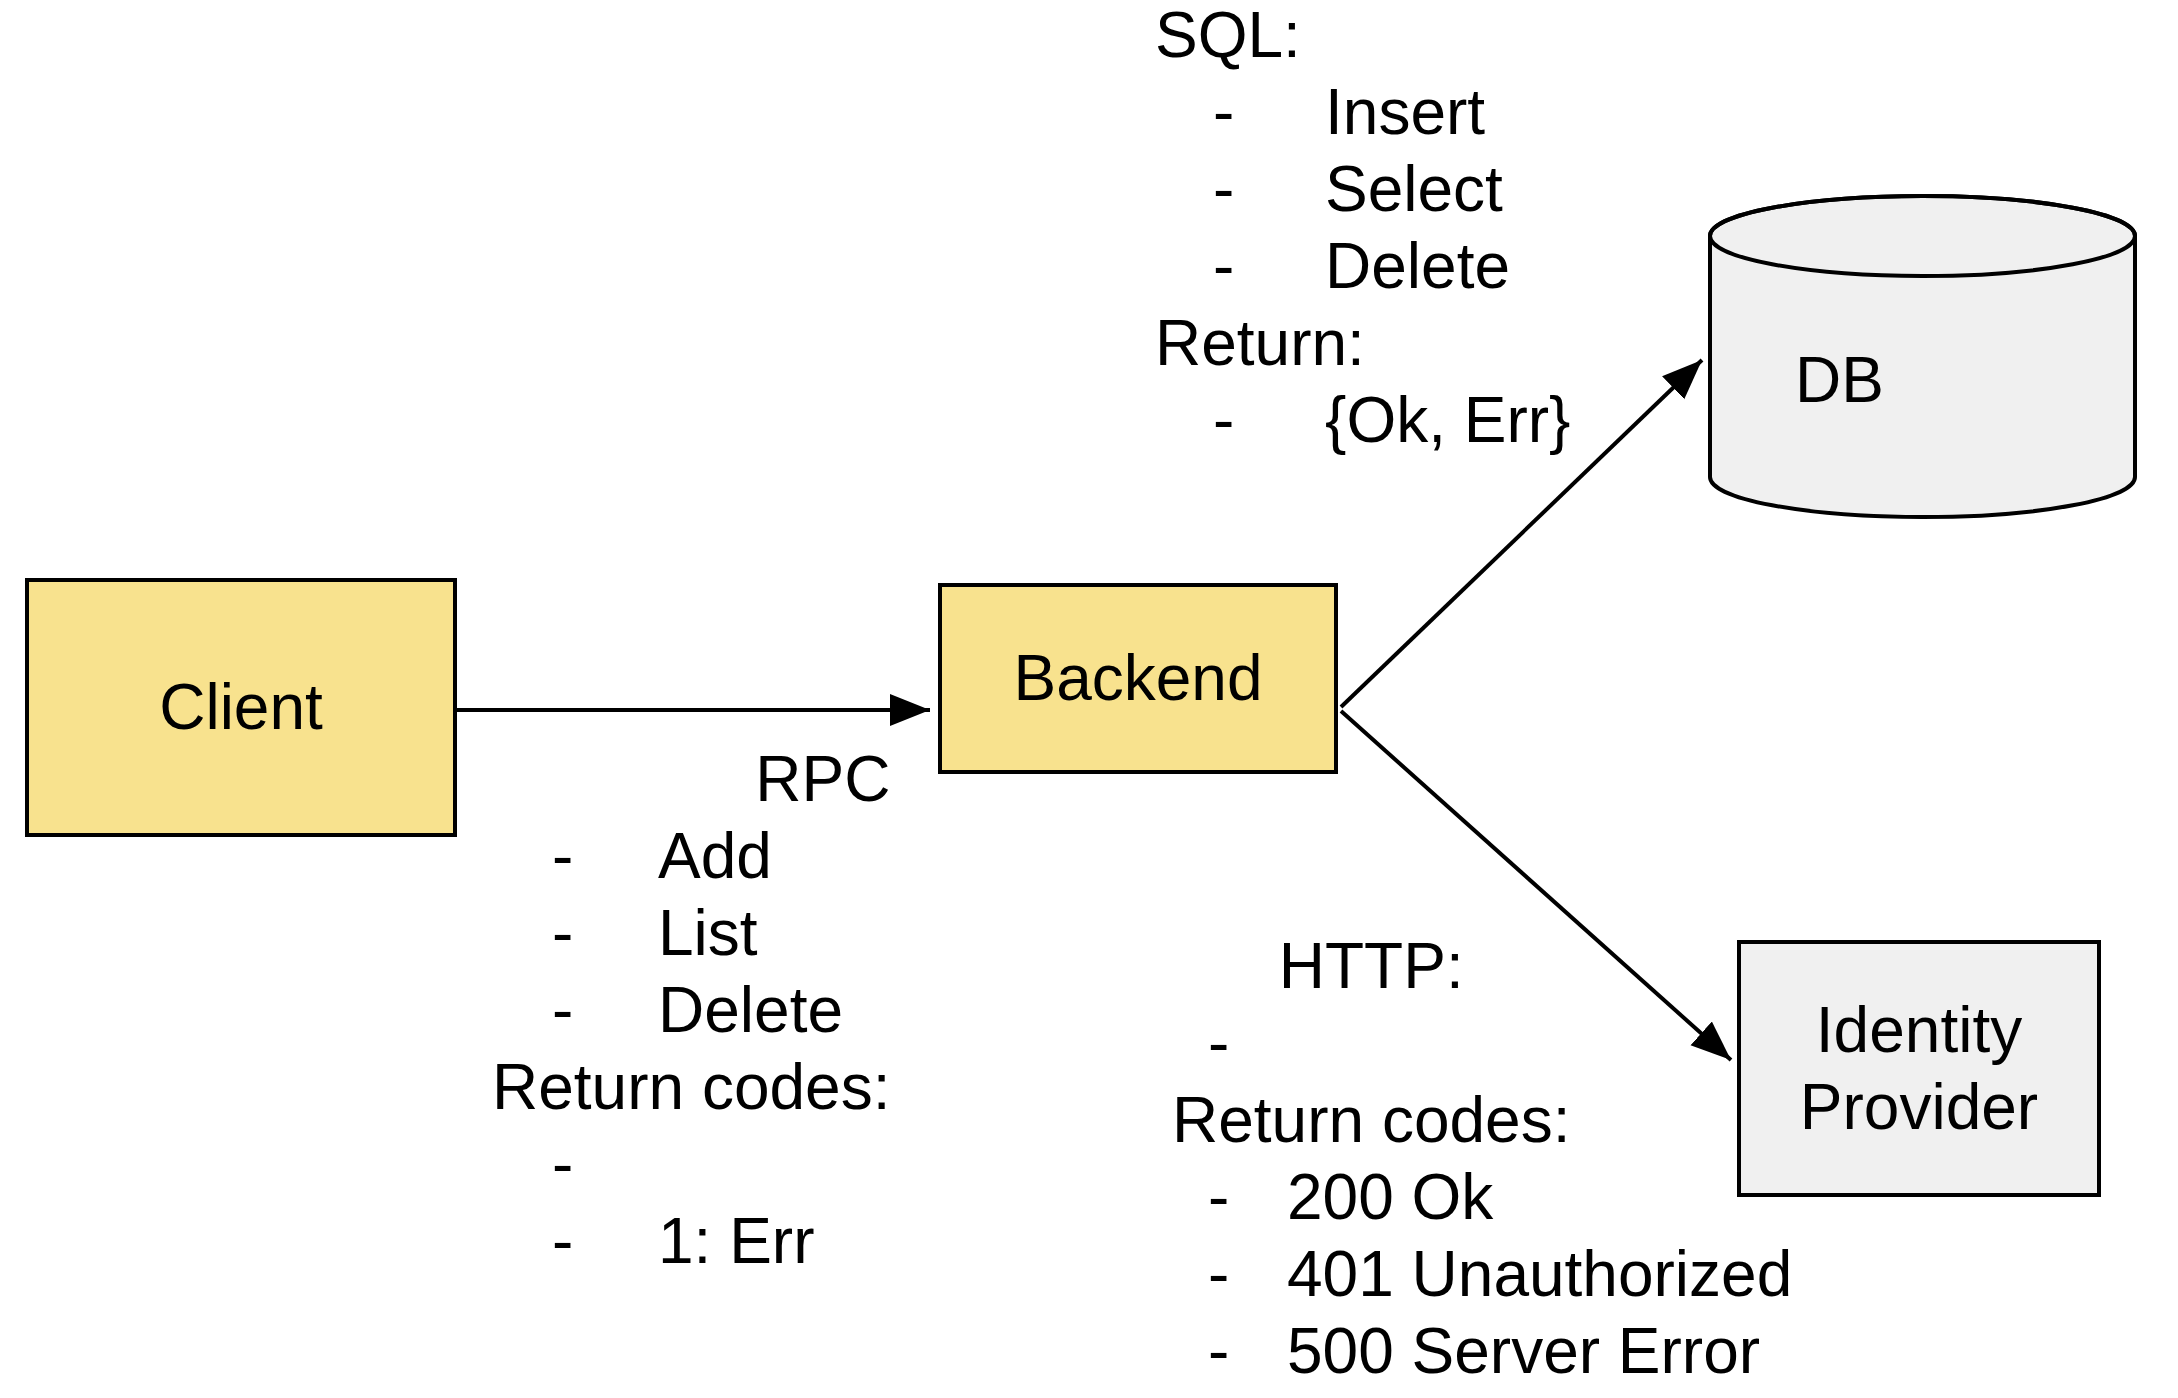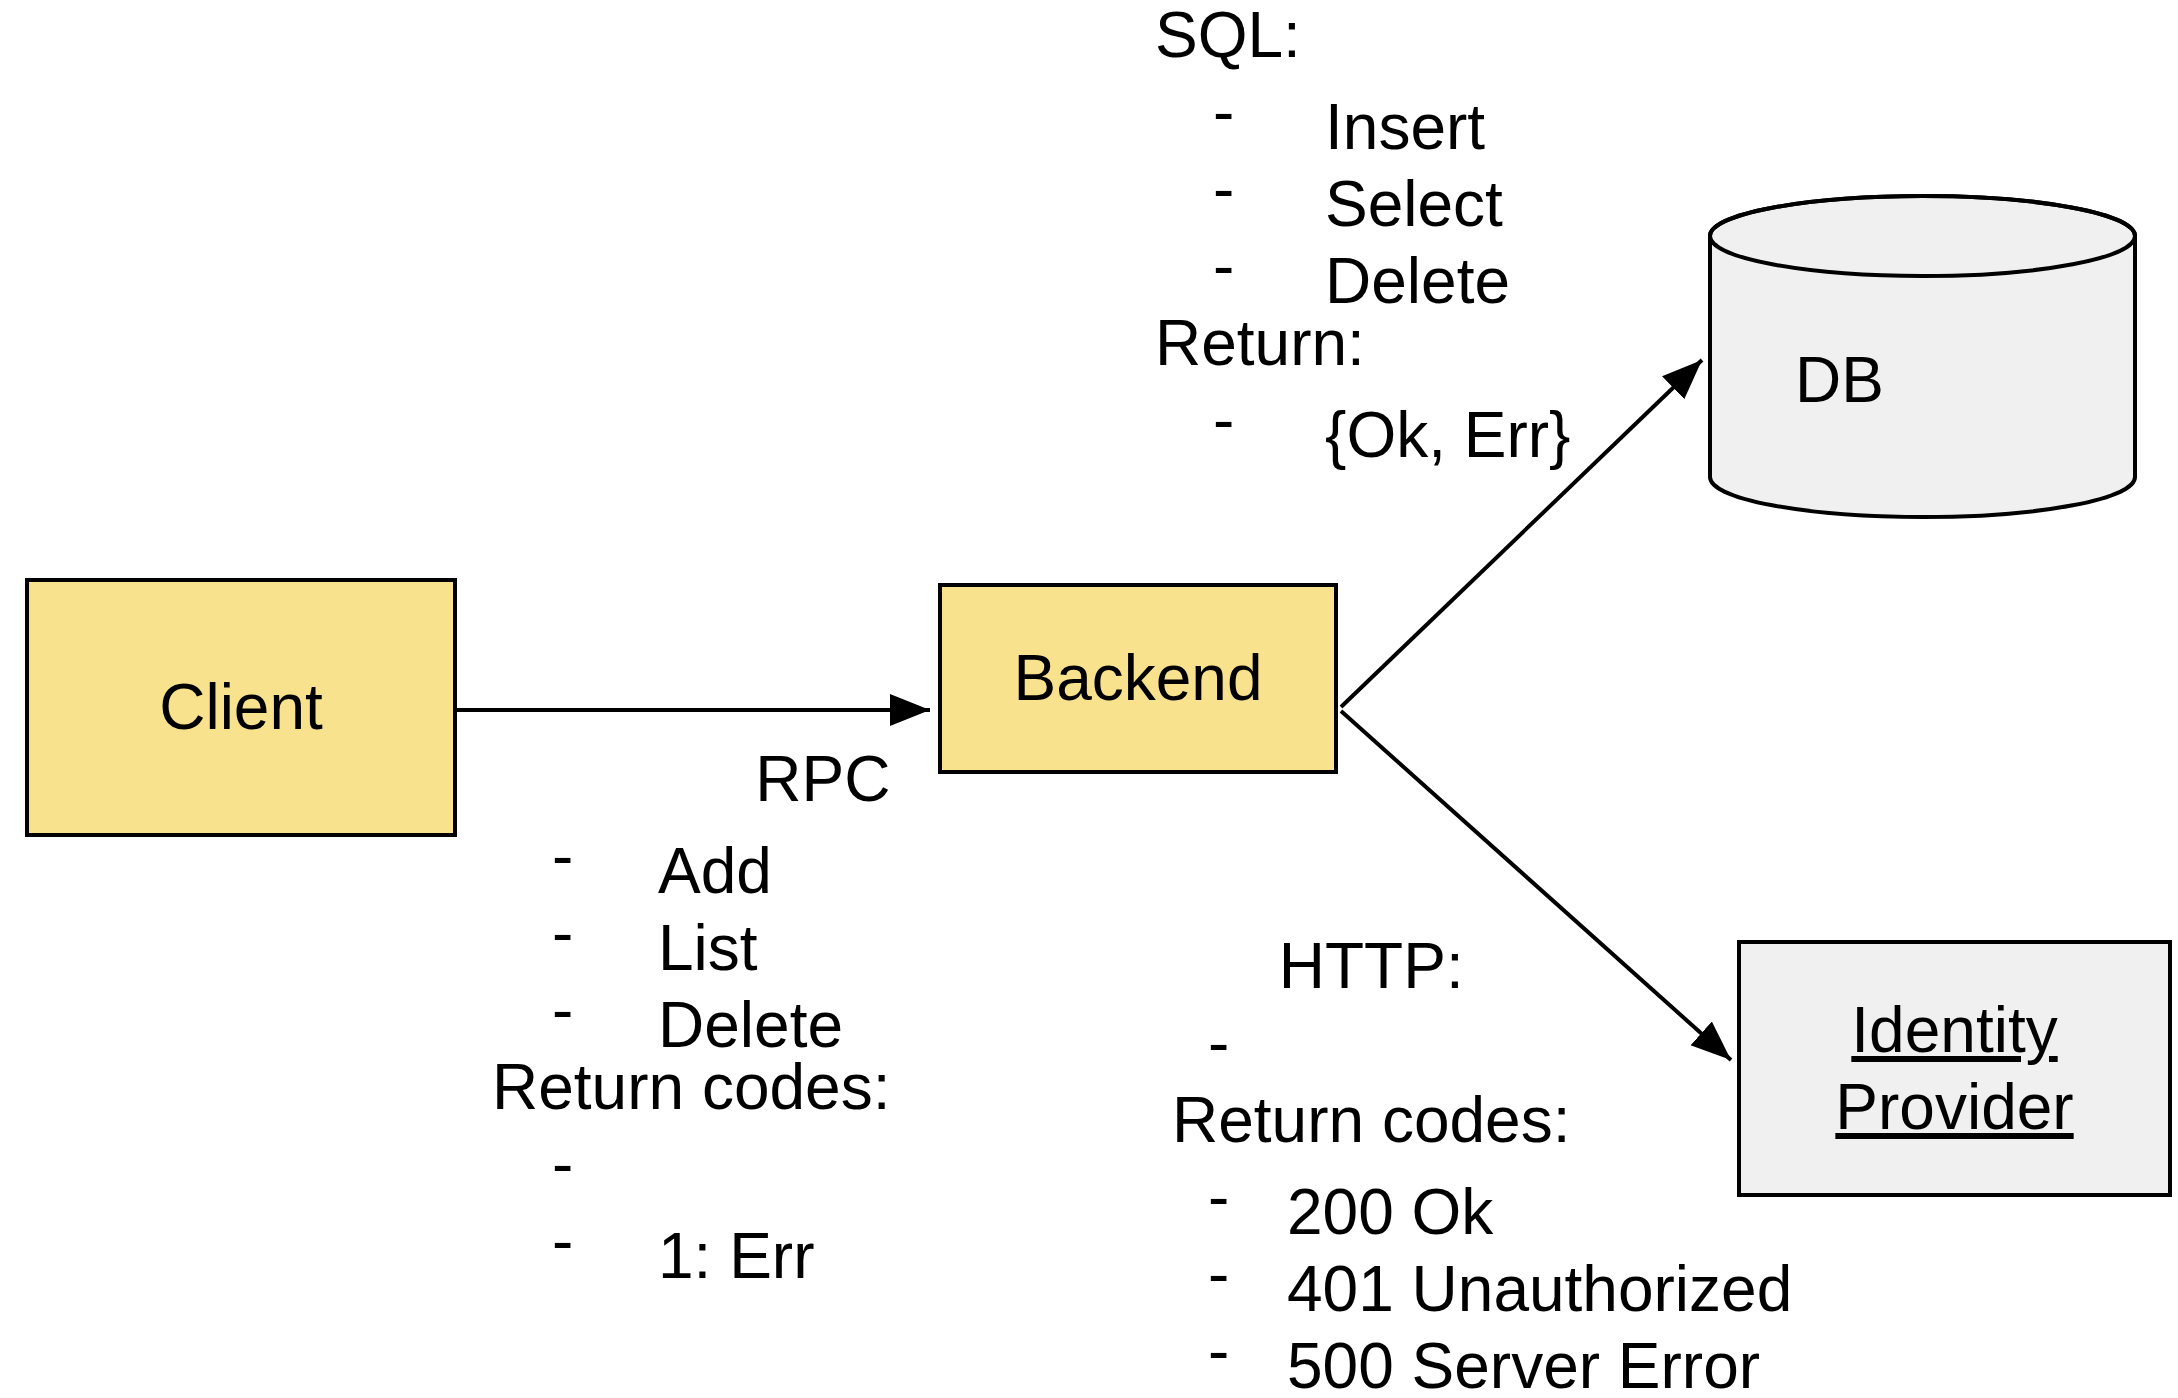--- a/index.html
+++ b/index.html
@@ -25,41 +25,41 @@
     align-items: center;
     justify-content: center;
     text-align: center;
     font-size: 64px;
     line-height: 77px;
   }
   .node.yellow { background: var(--yellow, #F8E28E); }
   .node.gray   { background: var(--gray, #F0F0F0); }
   .node-client   { left: 25px;  top: 578px; width: 432px; height: 259px; }
   .node-backend  { left: 938px; top: 583px; width: 400px; height: 191px; }
-  .node-identity { left: 1737px; top: 940px; width: 435px; height: 257px; text-decoration: underline; }
+  .node-identity { left: 1737px; top: 940px; width: 364px; height: 257px; }
   .db-label {
     position: absolute;
     left: 1795px; top: 250px;
     width: 425px; height: 260px;
     display: flex;
     align-items: center;
     justify-content: flex-start;
     font-size: 64px;
     line-height: 77px;
   }
   .tblock {
     position: absolute;
     font-size: 64px;
     line-height: 77px;
     white-space: nowrap;
   }
   .tblock .line { height: 77px; }
   .tblock .item { position: relative; height: 77px; }
   .tblock .item .dash { position: absolute; left: var(--dash); }
-  .tblock .item .txt  { position: absolute; left: var(--txt); margin-top: 15px; }
+  .tblock .item .txt  { position: absolute; left: var(--txt); }
   .tblock-sql  { left: 1155px; top: -3px;  --dash: 58px; --txt: 170px; }
   .tblock-rpc  { left: 492px;  top: 741px; text-align: right; --dash: 60px; --txt: 166px; }
   .tblock-http { left: 1172px; top: 928px; text-align: center; --dash: 36px; --txt: 115px; }
   svg line, svg path, svg ellipse { shape-rendering: geometricPrecision; }
 </style>
 </head>
 <body>
 
 <div class="canvas">
 

